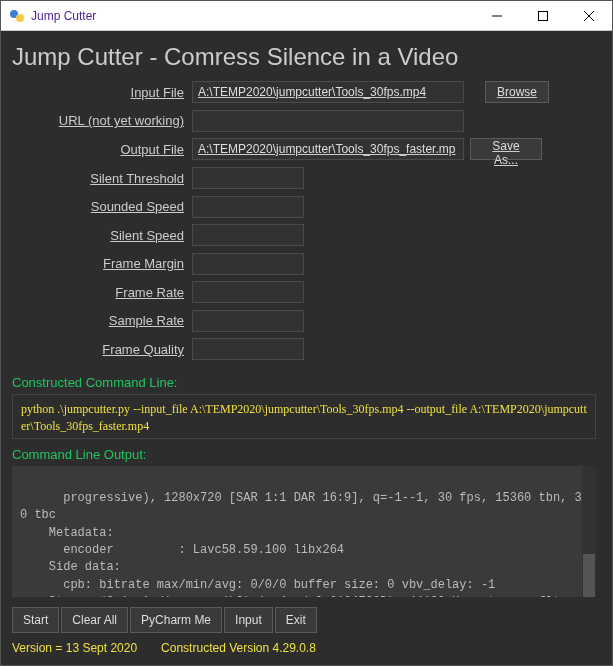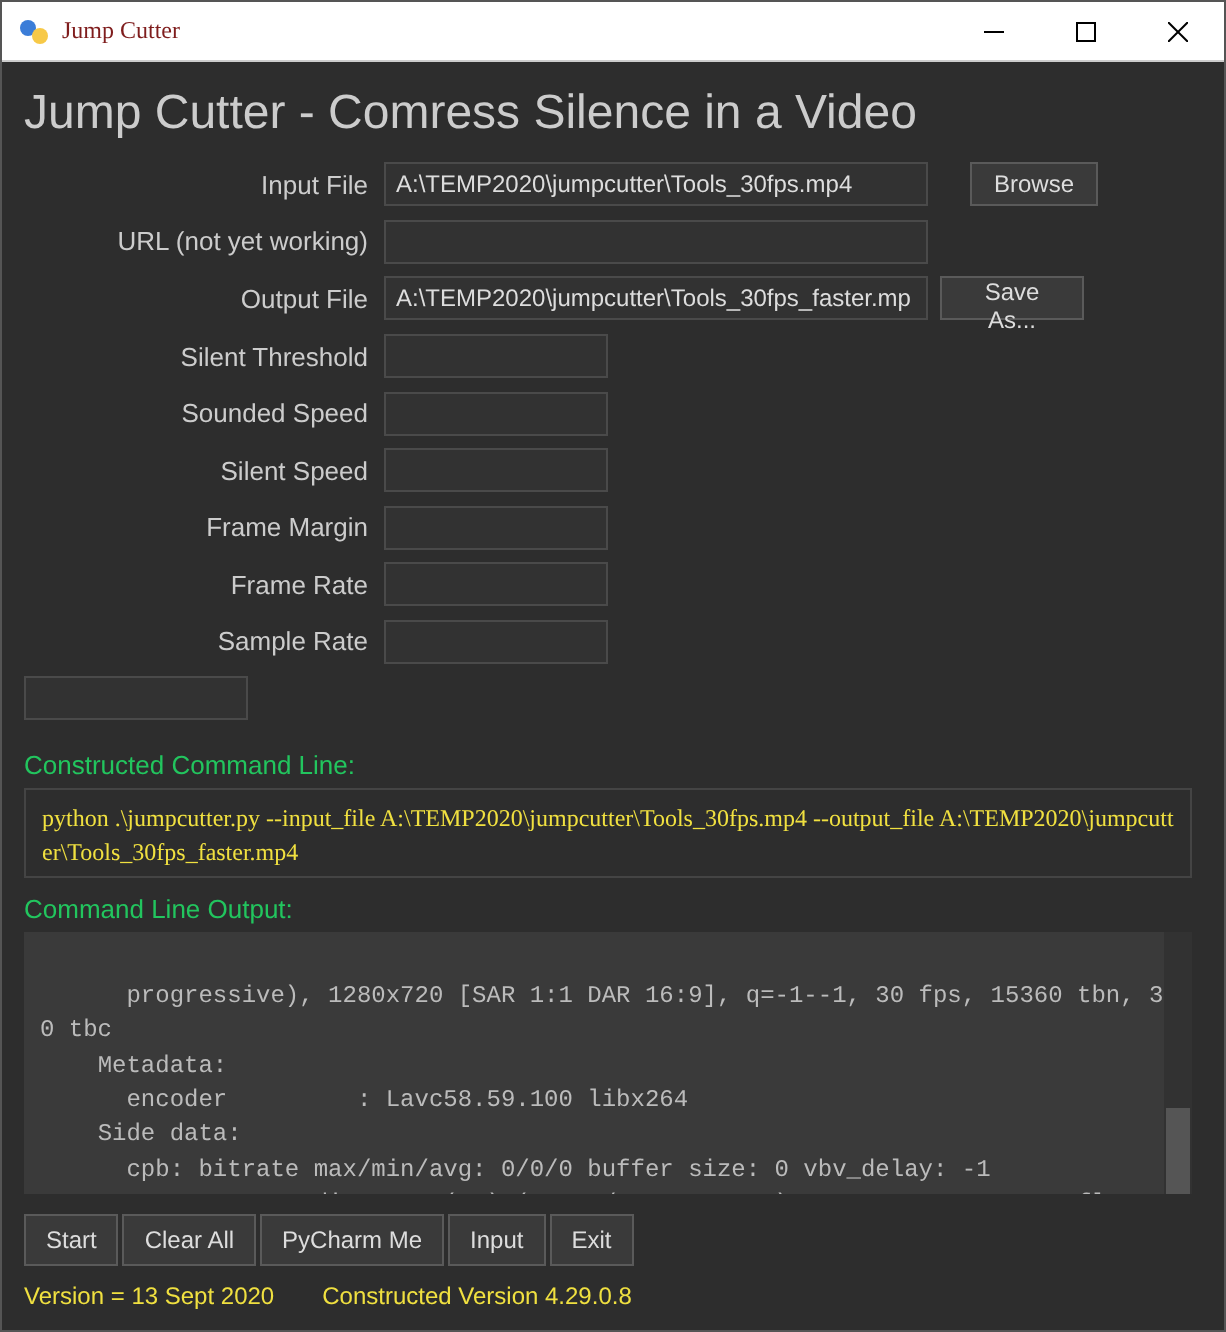--- a/index.html
+++ b/index.html
@@ -25,24 +25,23 @@
     display: flex;
     align-items: center;
     border-bottom: 1px solid #ccc;
   }
   .titlebar-icon {
     width: 16px;
     height: 16px;
     margin: 0 6px 0 8px;
   }
   .titlebar-title {
-    color: #7f1d1d;
+    color: #4c1d95;
     font-size: 12px;
     flex: 0 0 auto;
-    font-family: Liberation Serif, serif;
   }
   .titlebar-spacer { flex: 1; }
   .titlebar-btn {
     width: 46px;
     height: 30px;
     display: flex;
     align-items: center;
     justify-content: center;
     color: #000;
   }
@@ -59,20 +58,21 @@
     font-size: 24px;
     font-weight: 400;
     color: #ccc;
     margin-bottom: 10px;
   }
   .form-row {
     display: flex;
     align-items: center;
     margin-bottom: 6px;
     height: 24px;
+    text-decoration: underline;
   }
   .form-label {
     width: 180px;
     text-align: right;
     padding-right: 8px;
     color: #ccc;
     font-size: 13px;
   }
   .form-input {
     background: #323232;
@@ -234,20 +234,21 @@
       <div class="form-label">Frame Rate</div>
       <input class="form-input input-narrow" value="" style="">
     </div>
 
     <div class="form-row">
       <div class="form-label">Sample Rate</div>
       <input class="form-input input-narrow" value="" style="">
     </div>
 
     <div class="form-row">
+      <div class="form-label">Frame Quality</div>
       <input class="form-input input-narrow" value="" style="">
     </div>
 
     <div class="section-label">Constructed Command Line:</div>
     <div class="cmdline-box">python .\jumpcutter.py --input_file A:\TEMP2020\jumpcutter\Tools_30fps.mp4 --output_file A:\TEMP2020\jumpcutter\Tools_30fps_faster.mp4</div>
 
     <div class="section-label">Command Line Output:</div>
     <div class="output-box">
       <span>progressive), 1280x720 [SAR 1:1 DAR 16:9], q=-1--1, 30 fps, 15360 tbn, 30 tbc
     Metadata:

